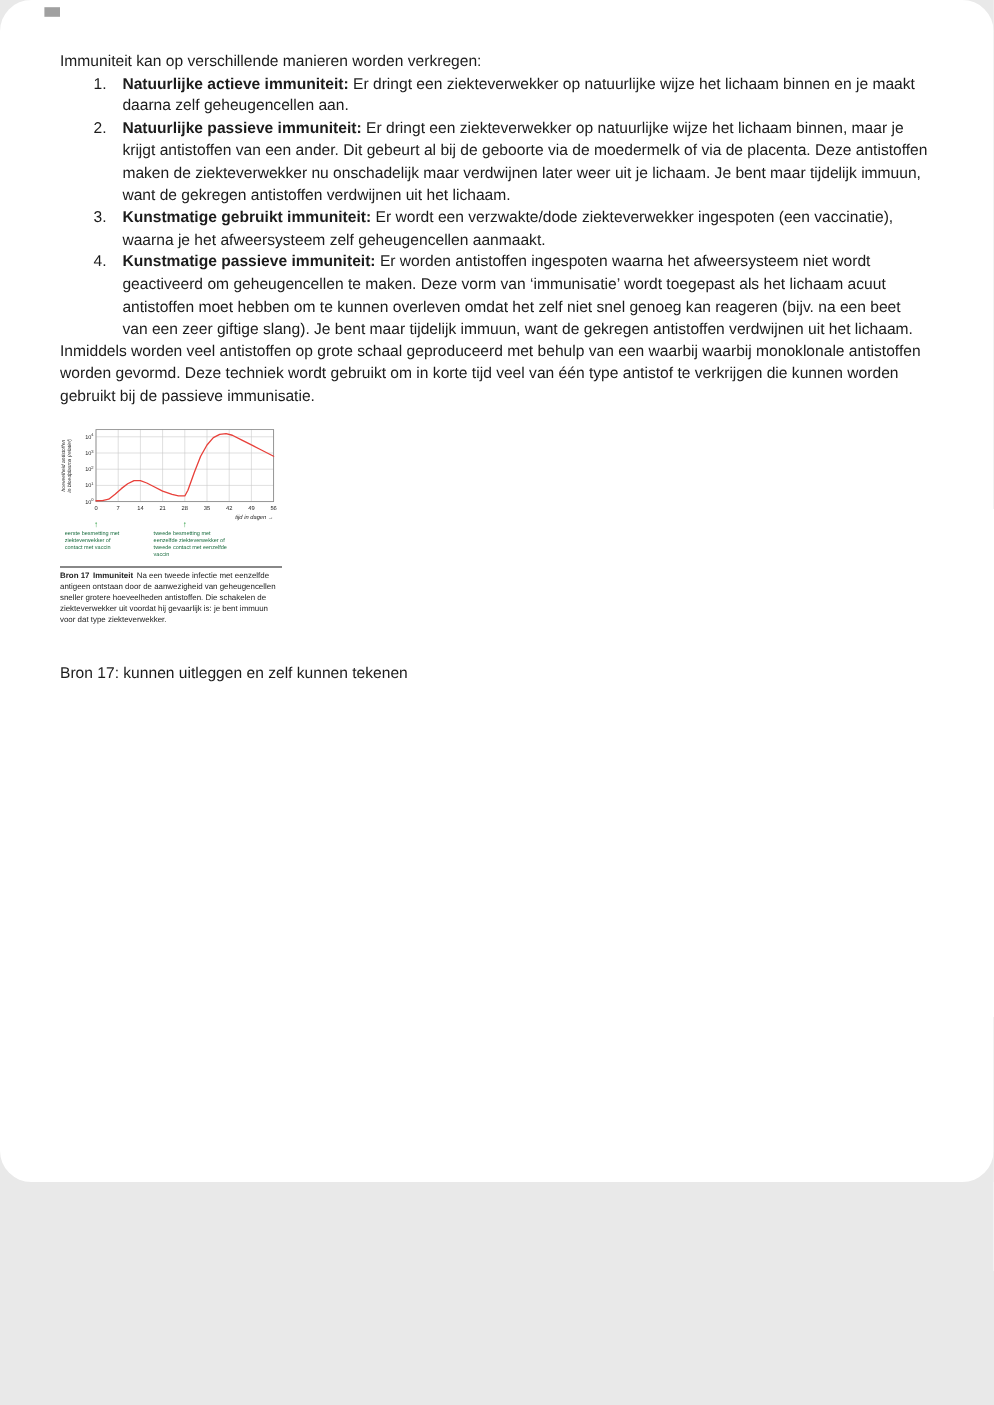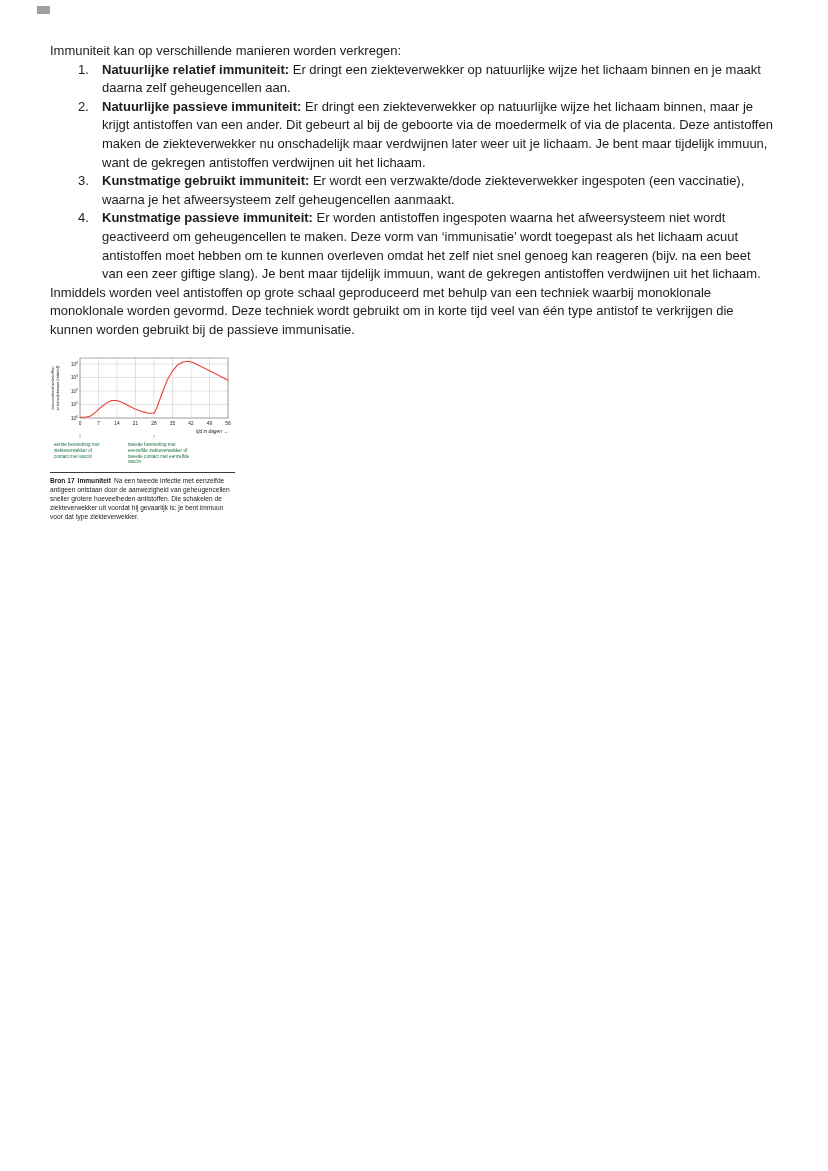--- a/index.html
+++ b/index.html
@@ -1,24 +1,25 @@
 <!DOCTYPE html>
 <html><head>
 <meta charset="utf-8">
 <style>
   html,body{margin:0;padding:0;background:#e9e9e9;}
   .page{
     position:relative;
     width:828px;
-    height:1171px;
+    height:985px;
     margin:0 auto;
     background:#ffffff;
     font-family:"Liberation Sans", sans-serif;
     color:#1c1c1c;
     overflow:hidden;
+    border-radius:26px;
   }
   .artifact{
     position:absolute;
     left:37px; top:6px;
     width:13px; height:8px;
     background:#8f8f8f;
     opacity:.85;
   }
   .content{
     padding:42px 54px 0 50px;
@@ -57,41 +58,41 @@
   <div class="artifact"></div>
 
   <div class="content">
 
     <p class="para">Immuniteit kan op verschillende manieren worden verkregen:</p>
 
     <div class="list">
 
       <div class="item">
         <span class="num">1.</span>
-        <span class="itext"><b>Natuurlijke relatief immuniteit:</b> <span>Er dringt een ziekteverwekker op natuurlijke wijze het lichaam binnen en je maakt daarna zelf geheugencellen aan.</span></span>
+        <span class="itext"><b>Natuurlijke actieve immuniteit:</b> <span>Er dringt een ziekteverwekker op natuurlijke wijze het lichaam binnen en je maakt daarna zelf geheugencellen aan.</span></span>
       </div>
 
       <div class="item">
         <span class="num">2.</span>
         <span class="itext"><b>Natuurlijke passieve immuniteit:</b> <span>Er dringt een ziekteverwekker op natuurlijke wijze het lichaam binnen, maar je krijgt antistoffen van een ander. Dit gebeurt al bij de geboorte via de moedermelk of via de placenta. Deze antistoffen maken de ziekteverwekker nu onschadelijk maar verdwijnen later weer uit je lichaam. Je bent maar tijdelijk immuun, want de gekregen antistoffen verdwijnen uit het lichaam.</span></span>
       </div>
 
       <div class="item">
         <span class="num">3.</span>
         <span class="itext"><b>Kunstmatige gebruikt immuniteit:</b> <span>Er wordt een verzwakte/dode ziekteverwekker ingespoten (een vaccinatie), waarna je het afweersysteem zelf geheugencellen aanmaakt.</span></span>
       </div>
 
       <div class="item">
         <span class="num">4.</span>
         <span class="itext"><b>Kunstmatige passieve immuniteit:</b> <span>Er worden antistoffen ingespoten waarna het afweersysteem niet wordt geactiveerd om geheugencellen te maken. Deze vorm van ‘immunisatie’ wordt toegepast als het lichaam acuut antistoffen moet hebben om te kunnen overleven omdat het zelf niet snel genoeg kan reageren (bijv. na een beet van een zeer giftige slang). Je bent maar tijdelijk immuun, want de gekregen antistoffen verdwijnen uit het lichaam.</span></span>
       </div>
 
     </div>
 
-    <p class="para">Inmiddels worden veel antistoffen op grote schaal geproduceerd met behulp van een techniek waarbij monoklonale monoklonale worden gevormd. Deze techniek wordt gebruikt om in korte tijd veel van één type antistof te verkrijgen die kunnen worden gebruikt bij de passieve immunisatie.</p>
+    <p class="para">Inmiddels worden veel antistoffen op grote schaal geproduceerd met behulp van een waarbij waarbij monoklonale antistoffen worden gevormd. Deze techniek wordt gebruikt om in korte tijd veel van één type antistof te verkrijgen die kunnen worden gebruikt bij de passieve immunisatie.</p>
 
     <figure class="fig" style="margin-left:0;">
       <svg viewBox="0 0 185 116" width="185" height="116" xmlns="http://www.w3.org/2000/svg">
           <line x1="30" y1="4" x2="30" y2="64" stroke="#c9c9c9" stroke-width="0.5"></line>
           <line x1="48.5" y1="4" x2="48.5" y2="64" stroke="#c9c9c9" stroke-width="0.5"></line>
           <line x1="67" y1="4" x2="67" y2="64" stroke="#c9c9c9" stroke-width="0.5"></line>
           <line x1="85.5" y1="4" x2="85.5" y2="64" stroke="#c9c9c9" stroke-width="0.5"></line>
           <line x1="104" y1="4" x2="104" y2="64" stroke="#c9c9c9" stroke-width="0.5"></line>
           <line x1="122.5" y1="4" x2="122.5" y2="64" stroke="#c9c9c9" stroke-width="0.5"></line>
           <line x1="141" y1="4" x2="141" y2="64" stroke="#c9c9c9" stroke-width="0.5"></line>
@@ -129,15 +130,16 @@
           <text x="78" y="97.8" font-size="4.6" fill="#1d6f42" font-family="&quot;Liberation Sans&quot;, sans-serif">eenzelfde ziekteverwekker of</text>
           <text x="78" y="103.6" font-size="4.6" fill="#1d6f42" font-family="&quot;Liberation Sans&quot;, sans-serif">tweede contact met eenzelfde</text>
           <text x="78" y="109.4" font-size="4.6" fill="#1d6f42" font-family="&quot;Liberation Sans&quot;, sans-serif">vaccin</text>
         </svg>
       <div class="figrule"></div>
       <figcaption class="figcap">
         <b>Bron 17</b><b>Immuniteit</b><span>Na een tweede infectie met eenzelfde antigeen ontstaan door de aanwezigheid van geheugencellen sneller grotere hoeveelheden antistoffen. Die schakelen de ziekteverwekker uit voordat hij gevaarlijk is: je bent immuun voor dat type ziekteverwekker.</span>
       </figcaption>
     </figure>
 
+    <p class="para note">Bron 17: kunnen uitleggen en zelf kunnen tekenen</p>
 
   </div>
 </div>
 
 </body></html>

